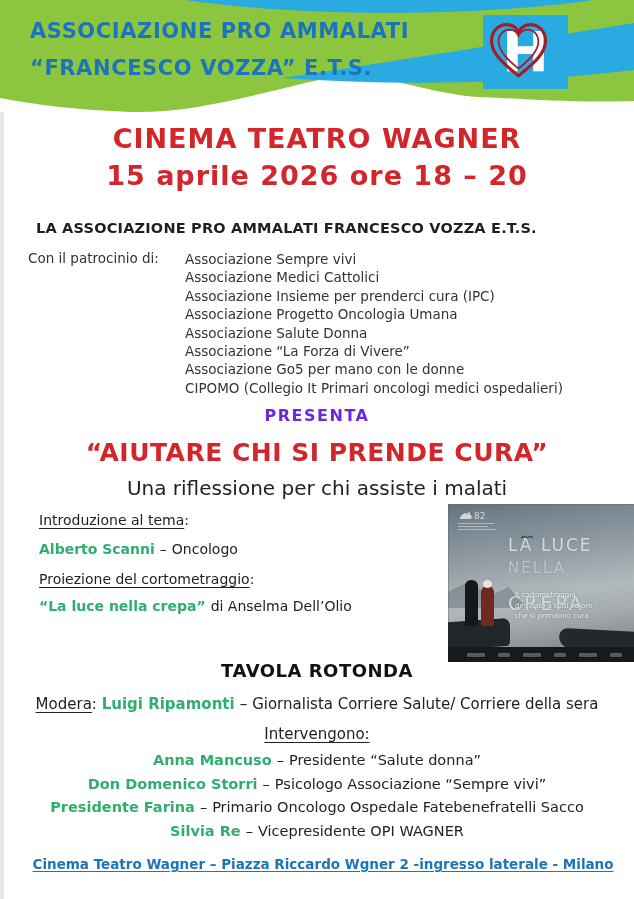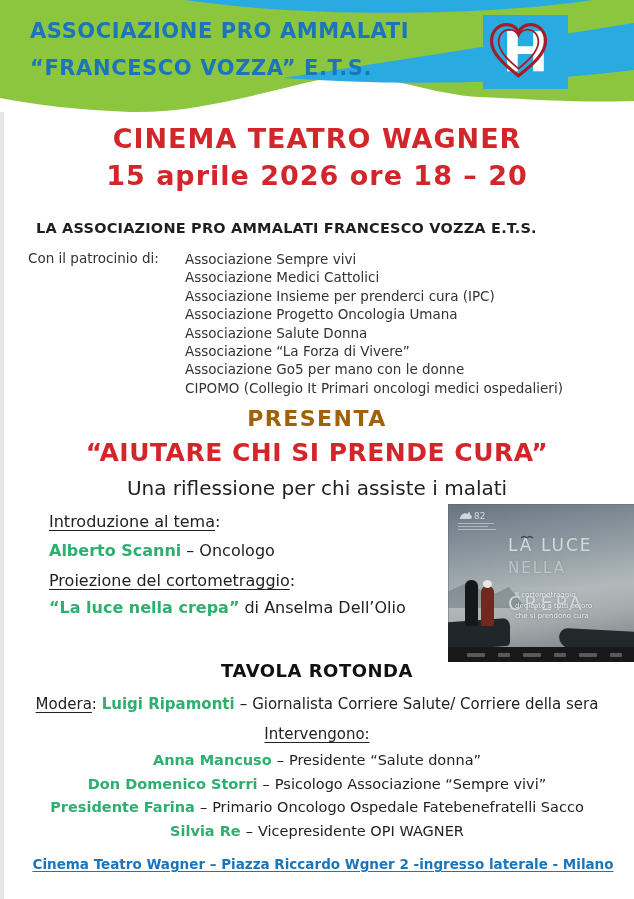--- a/index.html
+++ b/index.html
@@ -23,26 +23,26 @@
   .datetime{top:160px;}
 
   .organizer{position:absolute;left:36px;top:220px;color:#1f1f1f;font-weight:bold;font-size:14.5px;letter-spacing:.2px;white-space:nowrap;}
 
   
   .patronage{position:absolute;left:28px;top:250px;display:flex;font-size:13.5px;color:#333;}
   .patronage-label{width:157px;flex:0 0 157px;}
   .patronage-list div{line-height:18.4px;white-space:nowrap;}
 
   
-  .presenta{position:absolute;left:0;right:0;top:406px;text-align:center;color:#a16207;font-weight:bold;font-size:22px;letter-spacing:1.5px;}
+  .presenta{position:absolute;left:0;right:0;top:406px;text-align:center;color:#6d28d9;font-weight:bold;font-size:16px;letter-spacing:1.5px;}
   .main-title{position:absolute;left:0;right:0;top:438px;text-align:center;color:#D3262B;font-weight:bold;font-size:25px;letter-spacing:.5px;}
   .subtitle{position:absolute;left:0;right:0;top:476px;text-align:center;color:#222;font-size:20px;}
 
   
-  .pline{position:absolute;left:49px;font-size:16px;color:#222;white-space:nowrap;text-align:center;}
+  .pline{position:absolute;left:39px;font-size:14px;color:#222;white-space:nowrap;text-align:center;}
   .pl-label{text-decoration:underline;text-underline-offset:3px;text-decoration-thickness:1px;}
   .l-intro{top:512px;}
   .l-introname{top:541px;}
   .l-proj{top:571px;}
   .l-film{top:598px;}
   .gname{color:#2EAF6F;font-weight:bold;}
   .sep{margin:0 5px;}
   .credit{margin-left:5px;margin-top:28px;}
 
   

